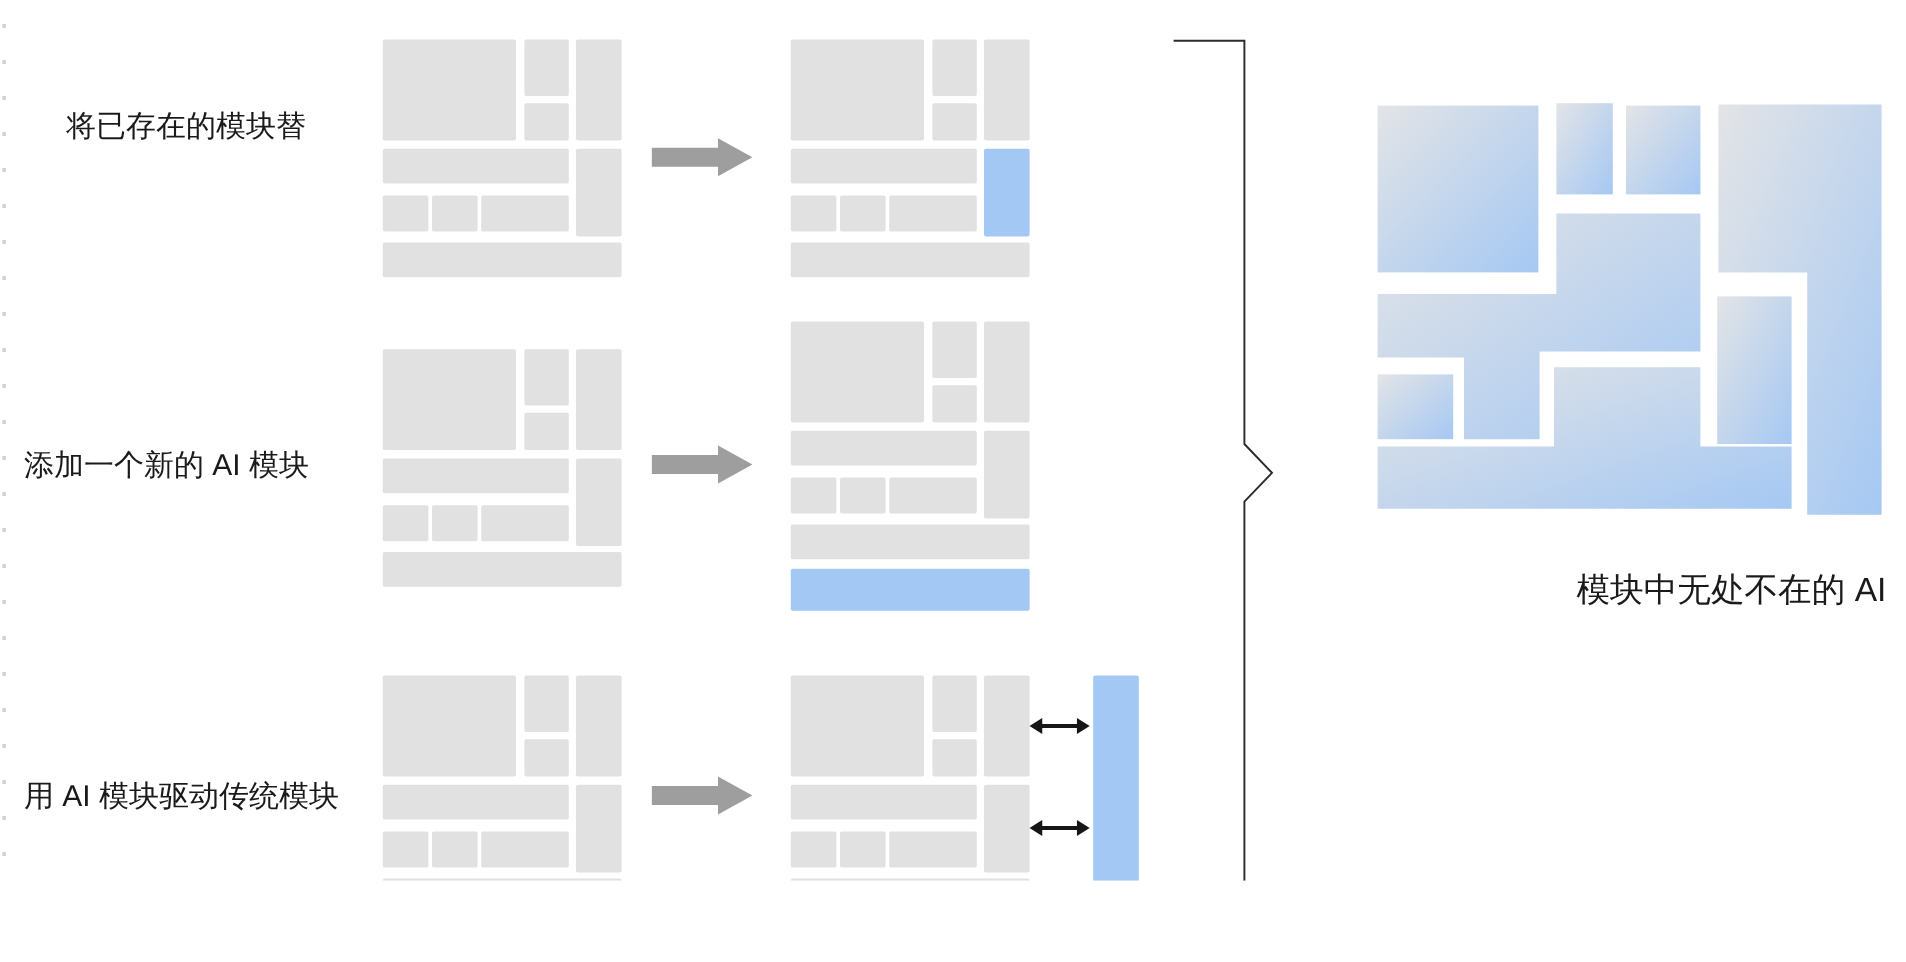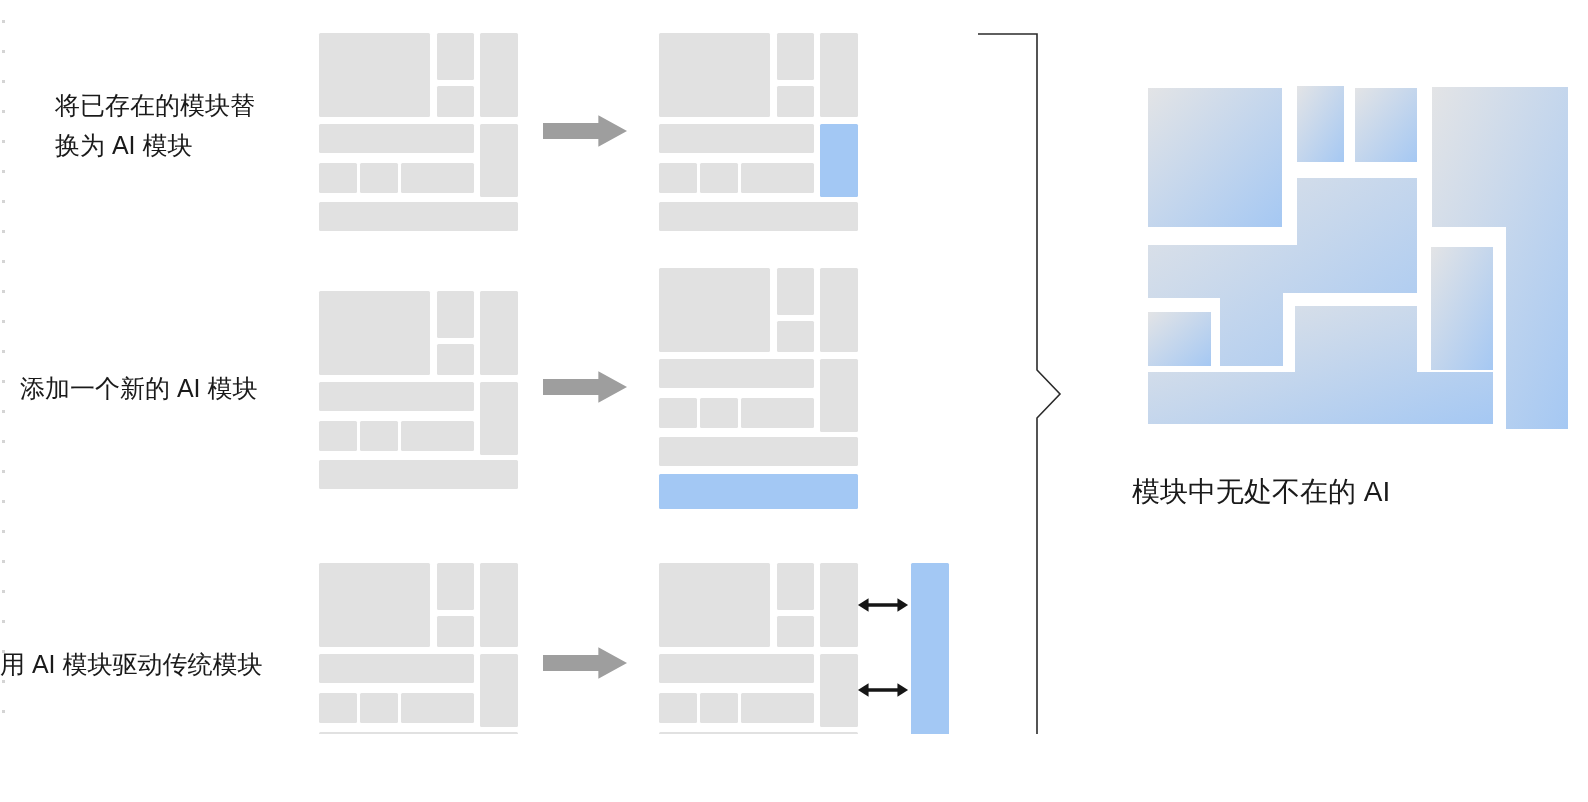--- a/index.html
+++ b/index.html
@@ -18,22 +18,22 @@
   .canvas{position:relative;width:1588px;height:734px;overflow:hidden;background:var(--background)}
 
   
   .edge-dashes{position:absolute;left:2px;top:20px;width:3px;height:758px;
     background:repeating-linear-gradient(to bottom,var(--dash-gray) 0 3px,transparent 3px 30px);opacity:.85}
 
   
   .row-label{position:absolute;font-size:25px;line-height:40px;color:var(--text);white-space:nowrap}
   .label-1{left:55px;top:85px}
   .label-2{left:20px;top:368px}
-  .label-3{left:0;top:644px}
-  .result-label{position:absolute;left:1132px;top:472px;width:440px;text-align:left;
+  .label-3{left:20px;top:644px}
+  .result-label{position:absolute;left:1132px;top:472px;width:440px;text-align:right;
     font-size:28px;line-height:40px;color:var(--text);white-space:nowrap}
 
   
   .module{position:absolute;width:200px;height:198px}
   .bk{position:absolute;background:var(--block-gray);border-radius:1.5px}
   .b-large{left:0;top:0;width:111px;height:84px}
   .b-sq1{left:118px;top:0;width:37px;height:47px}
   .b-sq2{left:118px;top:53px;width:37px;height:31px}
   .b-talla{left:161px;top:0;width:38px;height:84px}
   .b-wide{left:0;top:91px;width:155px;height:29px}
@@ -68,21 +68,20 @@
 </style>
 </head>
 <body>
 
 <div class="canvas">
 
   <div class="edge-dashes"></div>
 
   <div class="row-label label-1">
     <div>将已存在的模块替</div>
-    <div>换为 AI 模块</div>
   </div>
   <div class="row-label label-2">
     <div>添加一个新的 AI 模块</div>
   </div>
   <div class="row-label label-3">
     <div>用 AI 模块驱动传统模块</div>
   </div>
 
   <div class="module m1b">
     <div class="bk b-large"></div>

